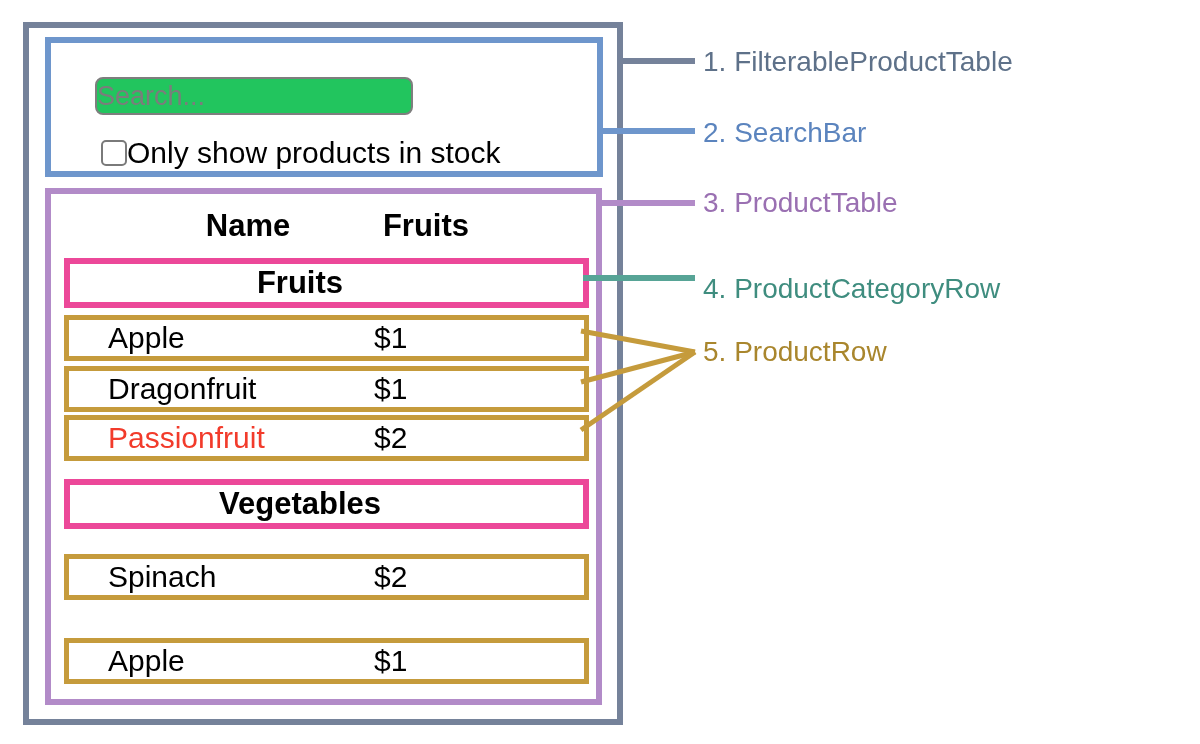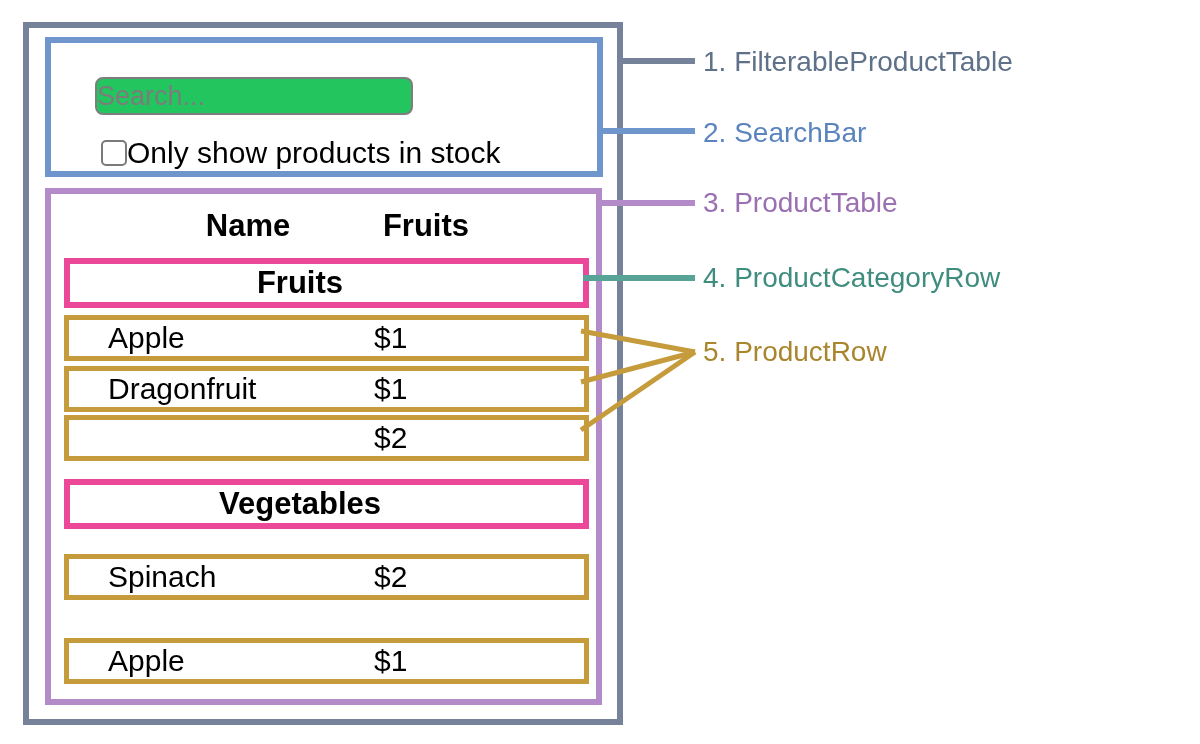--- a/index.html
+++ b/index.html
@@ -60,21 +60,21 @@
   .row-4{top:360px;} .row-5{top:392px;} .row-6{top:444px;}
 
   
   #connectors{position:absolute;left:0;top:0;width:1200px;height:744px;pointer-events:none;}
 
   
   .diagram-label{position:absolute;left:703px;font-size:28px;font-weight:500;white-space:nowrap;line-height:42px;}
   .label-1{top:41px;color:#5E7189;}
   .label-2{top:112px;color:#5B84BE;}
   .label-3{top:182px;color:#9A70B2;}
-  .label-4{top:257px;color:#3F8D7F;}
+  .label-4{top:268px;color:#3F8D7F;}
   .label-5{top:331px;color:#A9862D;}
 </style>
 </head>
 <body>
 
 <div id="canvas">
 
   <div class="box filterable-box">
 
     <div class="box searchbar-box" style="left:16px;top:9px;">
@@ -96,20 +96,21 @@
 
       <div class="product-row row-1">
         <span class="p-name">Apple</span>
         <span class="p-price">$1</span>
       </div>
       <div class="product-row row-2">
         <span class="p-name">Dragonfruit</span>
         <span class="p-price">$1</span>
       </div>
       <div class="product-row row-3">
+        <span class="p-name red">Passionfruit</span>
         <span class="p-price">$2</span>
       </div>
 
       <div class="category-row cat-vegetables">
         <span class="cat-text">Vegetables</span>
       </div>
 
       <div class="product-row row-4">
         <span class="p-name">Spinach</span>
         <span class="p-price">$2</span>

